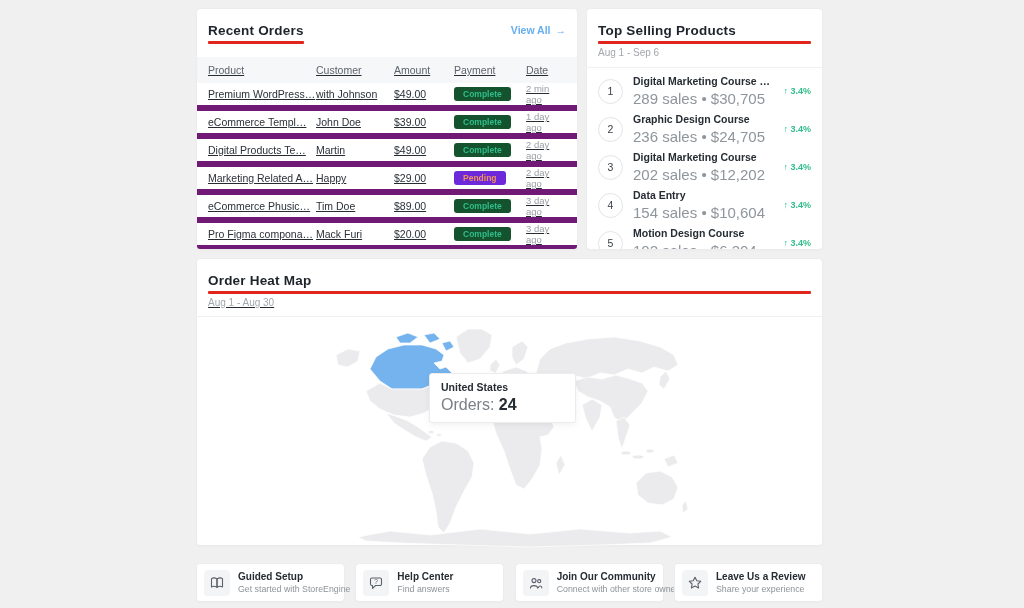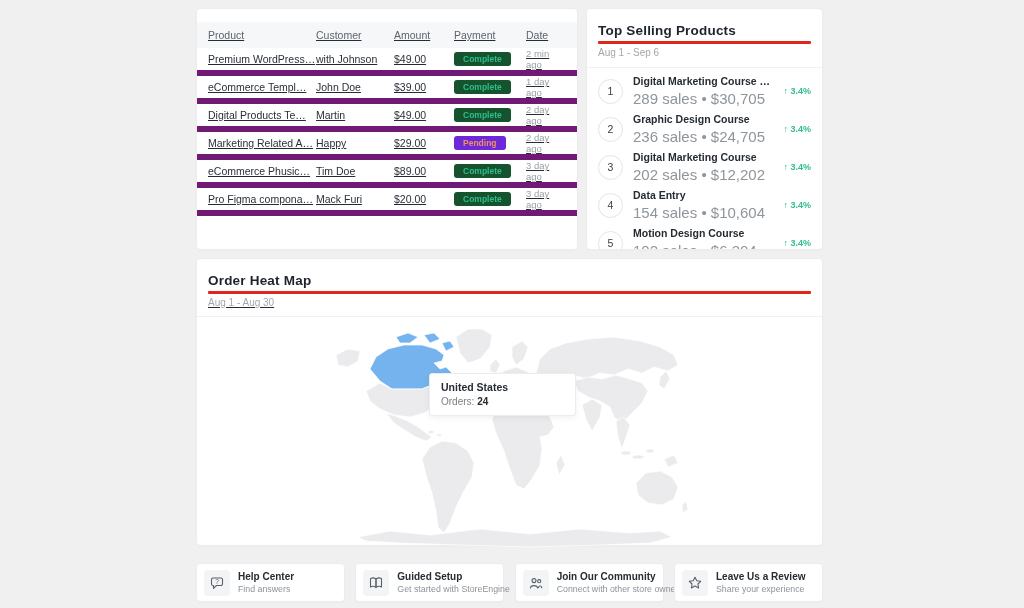--- a/index.html
+++ b/index.html
@@ -90,21 +90,21 @@
   .world-svg { position:absolute; left:133px; top:4px; }
   .map-land { fill:#ebebed; stroke:#ffffff; stroke-width:0.7; }
   .map-highlight { stroke:#ffffff; stroke-width:0.7; }
   .map-tooltip {
     position:absolute; left:232px; top:56px; width:147px;
     background:#ffffff; border:1px solid #ececee; border-radius:3px;
     box-shadow:0 2px 6px rgba(0,0,0,0.06);
     padding:7px 11px 8px 11px;
   }
   .tip-country { font-size:10.5px; font-weight:bold; color:#262c33; }
-  .tip-orders { font-size:10px; color:#7a8086; margin-top:3px; }
+  .tip-orders { font-size:16px; color:#7a8086; margin-top:3px; }
   .tip-orders b { color:#262c33; }
 
   
   .row-footer { display:flex; justify-content:space-between; margin-top:17px; }
   .foot-card {
     width:149px; height:39px;
     display:flex; align-items:center; padding:0 7px;
     cursor:pointer;
   }
   .icon-box {
@@ -117,20 +117,30 @@
   .foot-sub { font-size:8.8px; color:#8d9398; margin-top:2px; white-space:nowrap; }
 </style>
 </head>
 <body>
 
 <div class="content">
 
   <div class="row-top">
 
     <div class="card orders-card">
+      <div class="card-head">
+        <div>
+          <span class="section-title">Recent Orders</span>
+          <div class="red-underline"></div>
+        </div>
+        <a class="view-all">
+          <span>View All</span>
+          <span>→</span>
+        </a>
+      </div>
 
       <div class="orders-table">
         <div class="t-row t-header">
           <span>Product</span>
           <span>Customer</span>
           <span>Amount</span>
           <span>Payment</span>
           <span>Date</span>
         </div>
 
@@ -295,40 +305,40 @@
         </div>
       </div>
     </div>
   </div>
 
   <div class="row-footer">
 
     <div class="card foot-card">
       <div class="icon-box">
         <svg width="14" height="14" viewBox="0 0 14 14">
+          <path d="M1.5 2.6 C3 1.6 5.2 1.7 7 3 L7 11.4 C5.2 10.2 3 10.1 1.5 11 Z"></path>
+          <path d="M12.5 2.6 C11 1.6 8.8 1.7 7 3 L7 11.4 C8.8 10.2 11 10.1 12.5 11 Z"></path>
+        </svg>
+      </div>
+      <div class="foot-text">
+        <div class="foot-title">Guided Setup</div>
+        <div class="foot-sub">Get started with StoreEngine</div>
+      </div>
+    </div>
+
+    <div class="card foot-card">
+      <div class="icon-box">
+        <svg width="14" height="14" viewBox="0 0 14 14">
           <path d="M3 2 h8 a1.5 1.5 0 0 1 1.5 1.5 v4.5 a1.5 1.5 0 0 1 -1.5 1.5 h-4.5 l-3 2.8 v-2.8 h-0.5 a1.5 1.5 0 0 1 -1.5 -1.5 v-4.5 a1.5 1.5 0 0 1 1.5 -1.5 Z"></path>
           <text x="7" y="7.6" text-anchor="middle" font-size="6.5" stroke="none" fill="#5a616b" font-family="'Liberation Sans',sans-serif">?</text>
         </svg>
       </div>
       <div class="foot-text">
         <div class="foot-title">Help Center</div>
         <div class="foot-sub">Find answers</div>
-      </div>
-    </div>
-
-    <div class="card foot-card">
-      <div class="icon-box">
-        <svg width="14" height="14" viewBox="0 0 14 14">
-          <path d="M1.5 2.6 C3 1.6 5.2 1.7 7 3 L7 11.4 C5.2 10.2 3 10.1 1.5 11 Z"></path>
-          <path d="M12.5 2.6 C11 1.6 8.8 1.7 7 3 L7 11.4 C8.8 10.2 11 10.1 12.5 11 Z"></path>
-        </svg>
-      </div>
-      <div class="foot-text">
-        <div class="foot-title">Guided Setup</div>
-        <div class="foot-sub">Get started with StoreEngine</div>
       </div>
     </div>
 
     <div class="card foot-card">
       <div class="icon-box">
         <svg width="14" height="14" viewBox="0 0 14 14">
           <circle cx="5" cy="4.6" r="2"></circle>
           <path d="M1.5 12 C1.5 8.8 8.5 8.8 8.5 12"></path>
           <circle cx="10.2" cy="5.2" r="1.6"></circle>
           <path d="M9.4 11.6 C10 9.4 12.8 9.6 12.8 11.8"></path>

